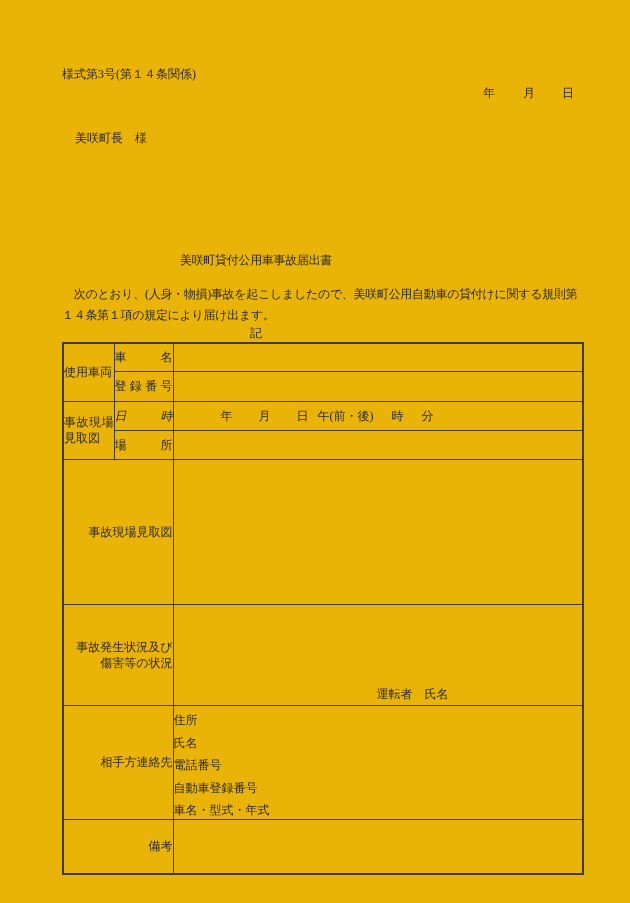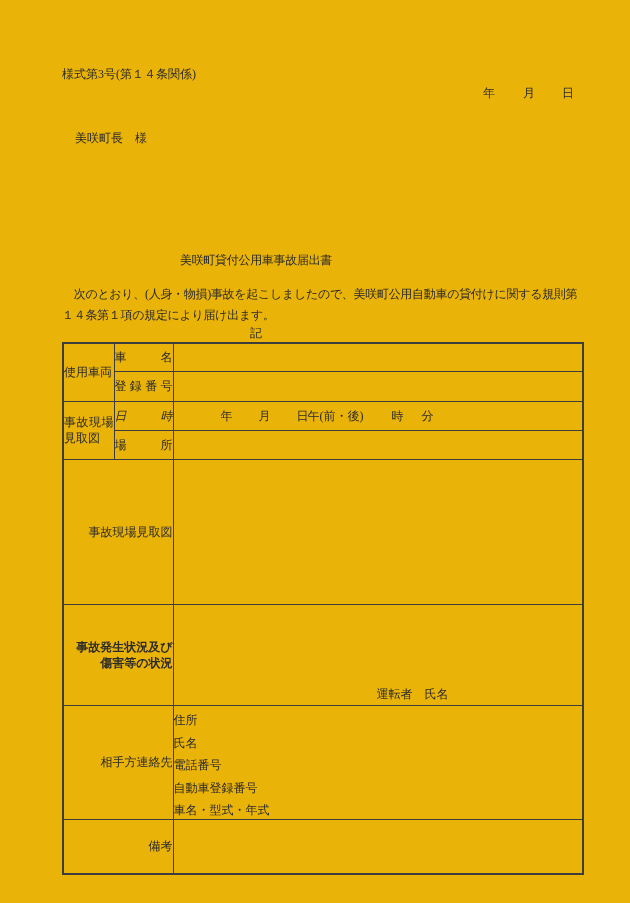--- a/index.html
+++ b/index.html
@@ -76,35 +76,35 @@
       <td class="flab" style="height:29px;">登録番号</td>
       <td></td>
     </tr>
     <tr>
       <td rowspan="2" class="glab" style="height:56px;">事故現場見取図</td>
       <td class="flab" style="height:28px;font-style:italic;">日時</td>
       <td class="rel">
         <span class="dt-token" style="left:47px;">年</span>
         <span class="dt-token" style="left:85px;">月</span>
         <span class="dt-token" style="left:123px;">日</span>
-        <span class="dt-token" style="left:134px;">午(前・後)</span>
+        <span class="dt-token" style="left:144px;">午(前・後)</span>
         <span class="dt-token" style="left:218px;">時</span>
         <span class="dt-token" style="left:248px;">分</span>
       </td>
     </tr>
     <tr>
       <td class="flab" style="height:28px;">場所</td>
       <td></td>
     </tr>
     <tr>
       <td colspan="2" class="clab" style="height:144px;">事故現場見取図</td>
       <td></td>
     </tr>
     <tr>
-      <td colspan="2" class="clab" style="height:100px;font-weight:bold;">
+      <td colspan="2" class="clab" style="height:100px;">
         <div>事故発生状況及び</div>
         <div>傷害等の状況</div>
       </td>
       <td class="rel">
         <span class="driver">運転者　氏名</span>
       </td>
     </tr>
     <tr>
       <td colspan="2" class="clab" style="height:81px;">相手方連絡先</td>
       <td class="contact-cell">

